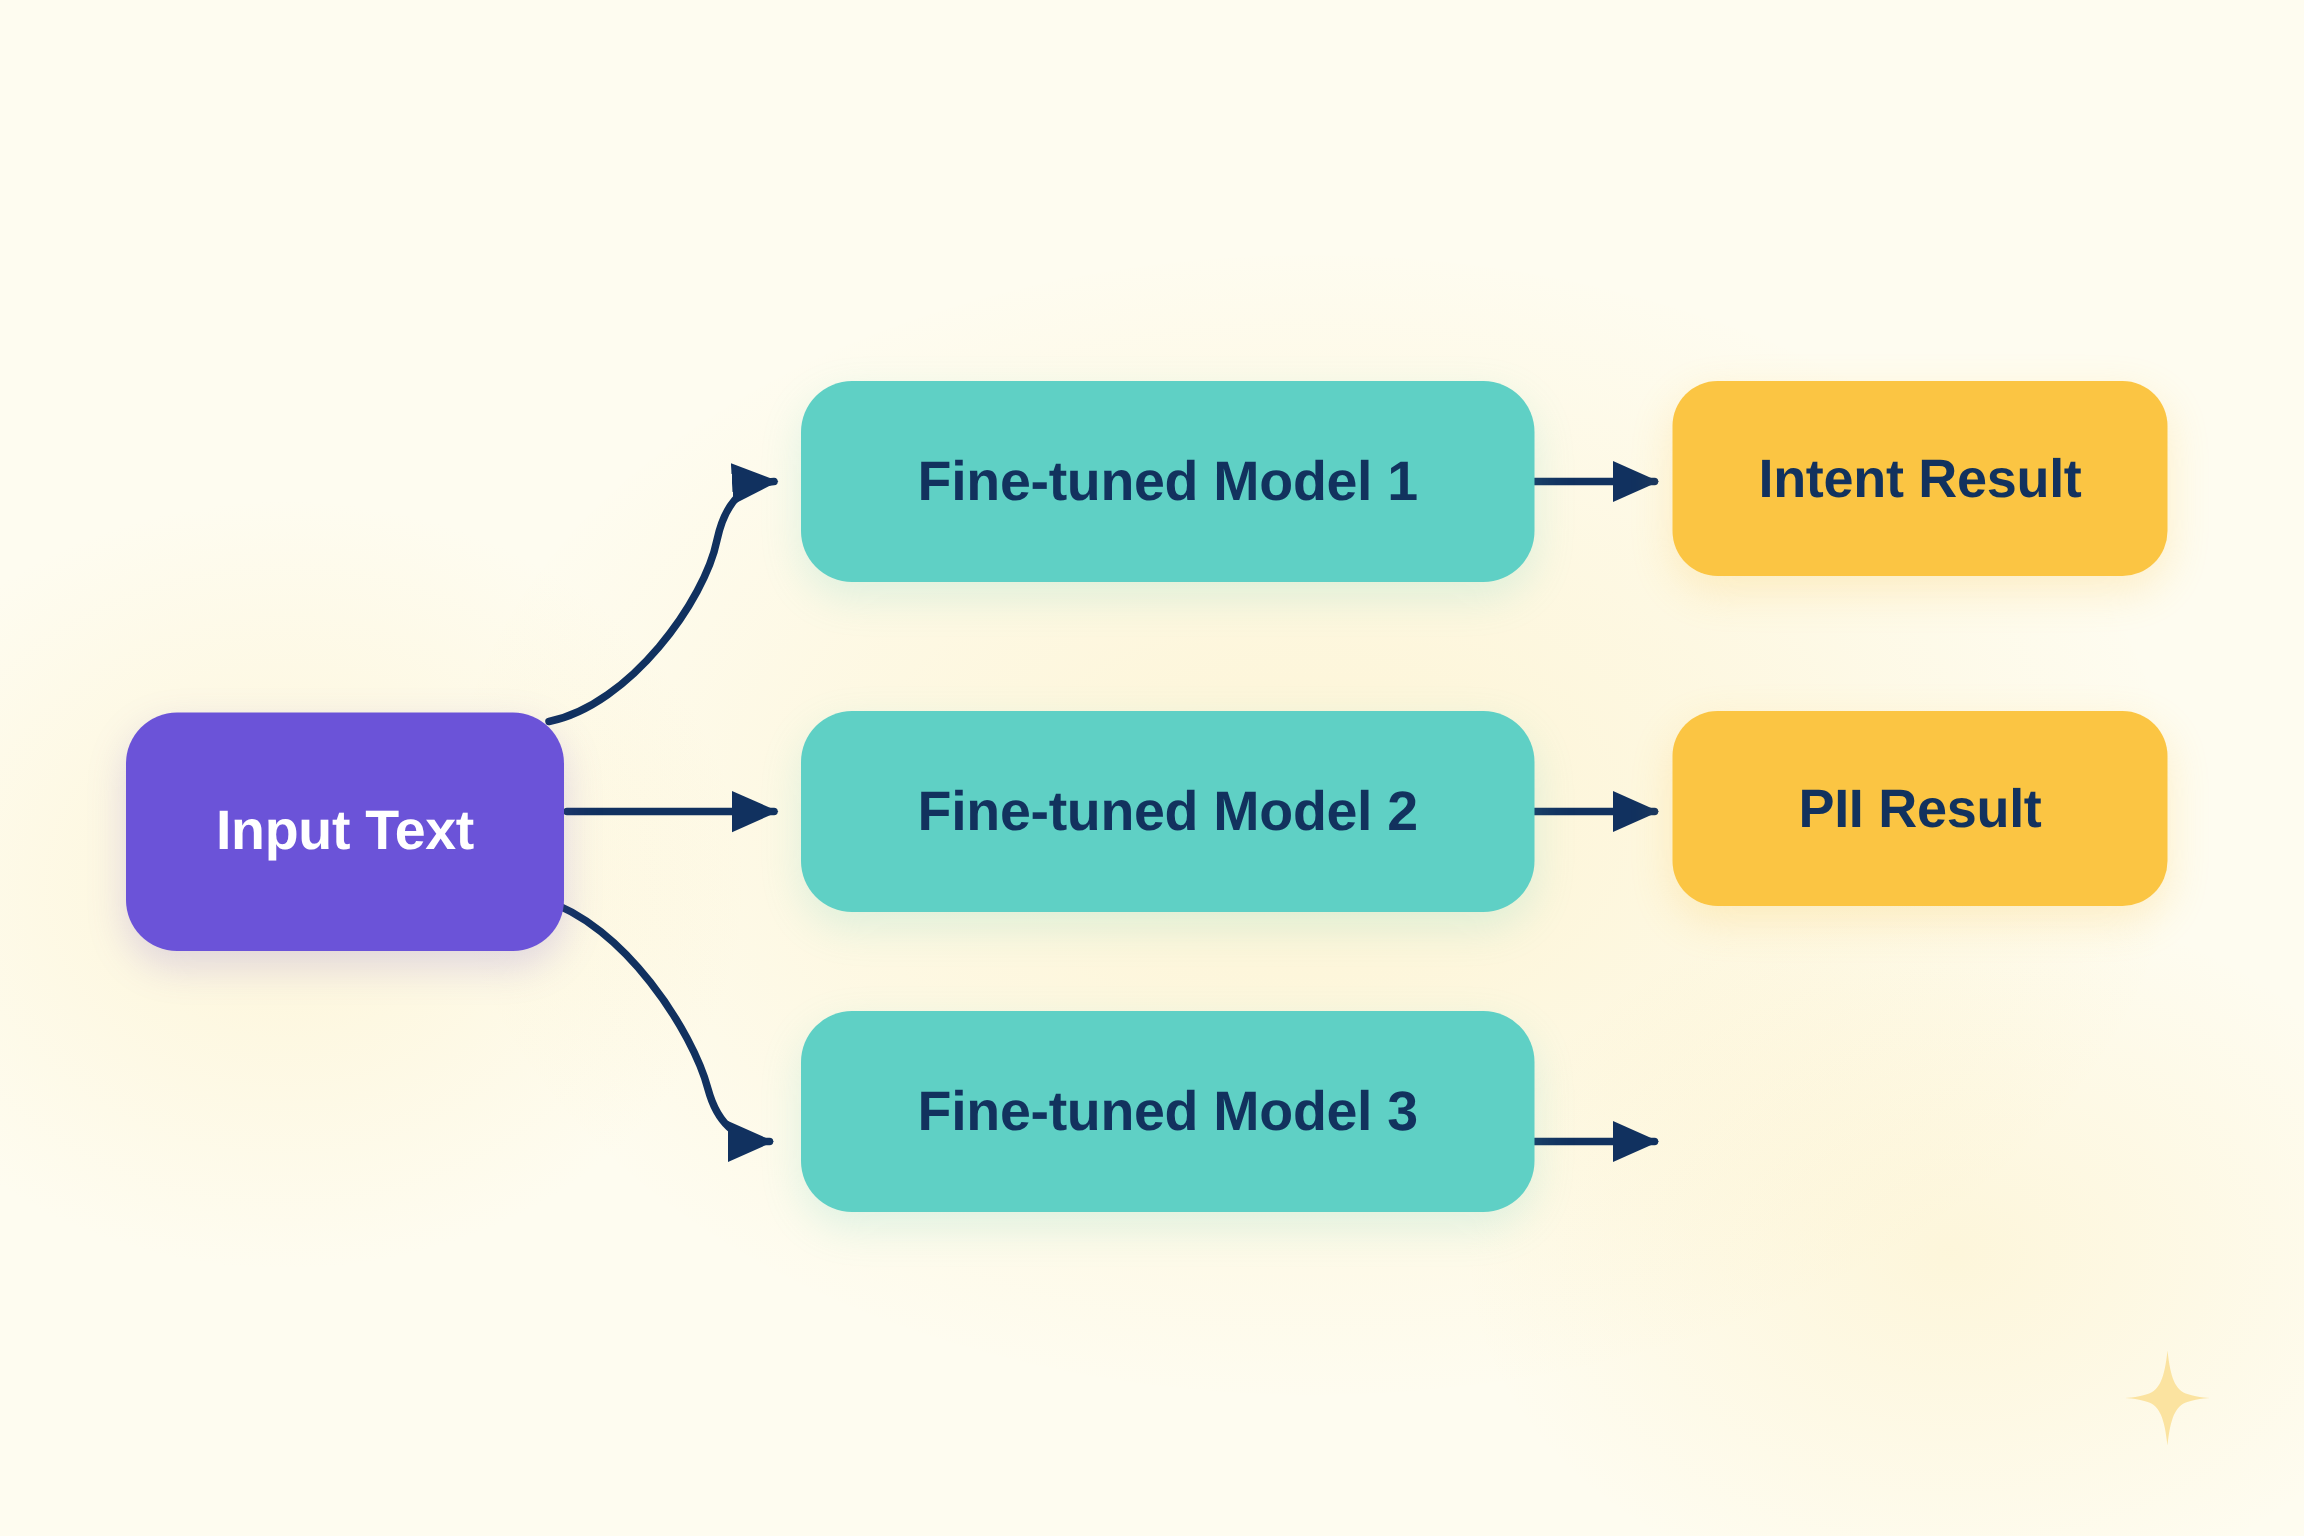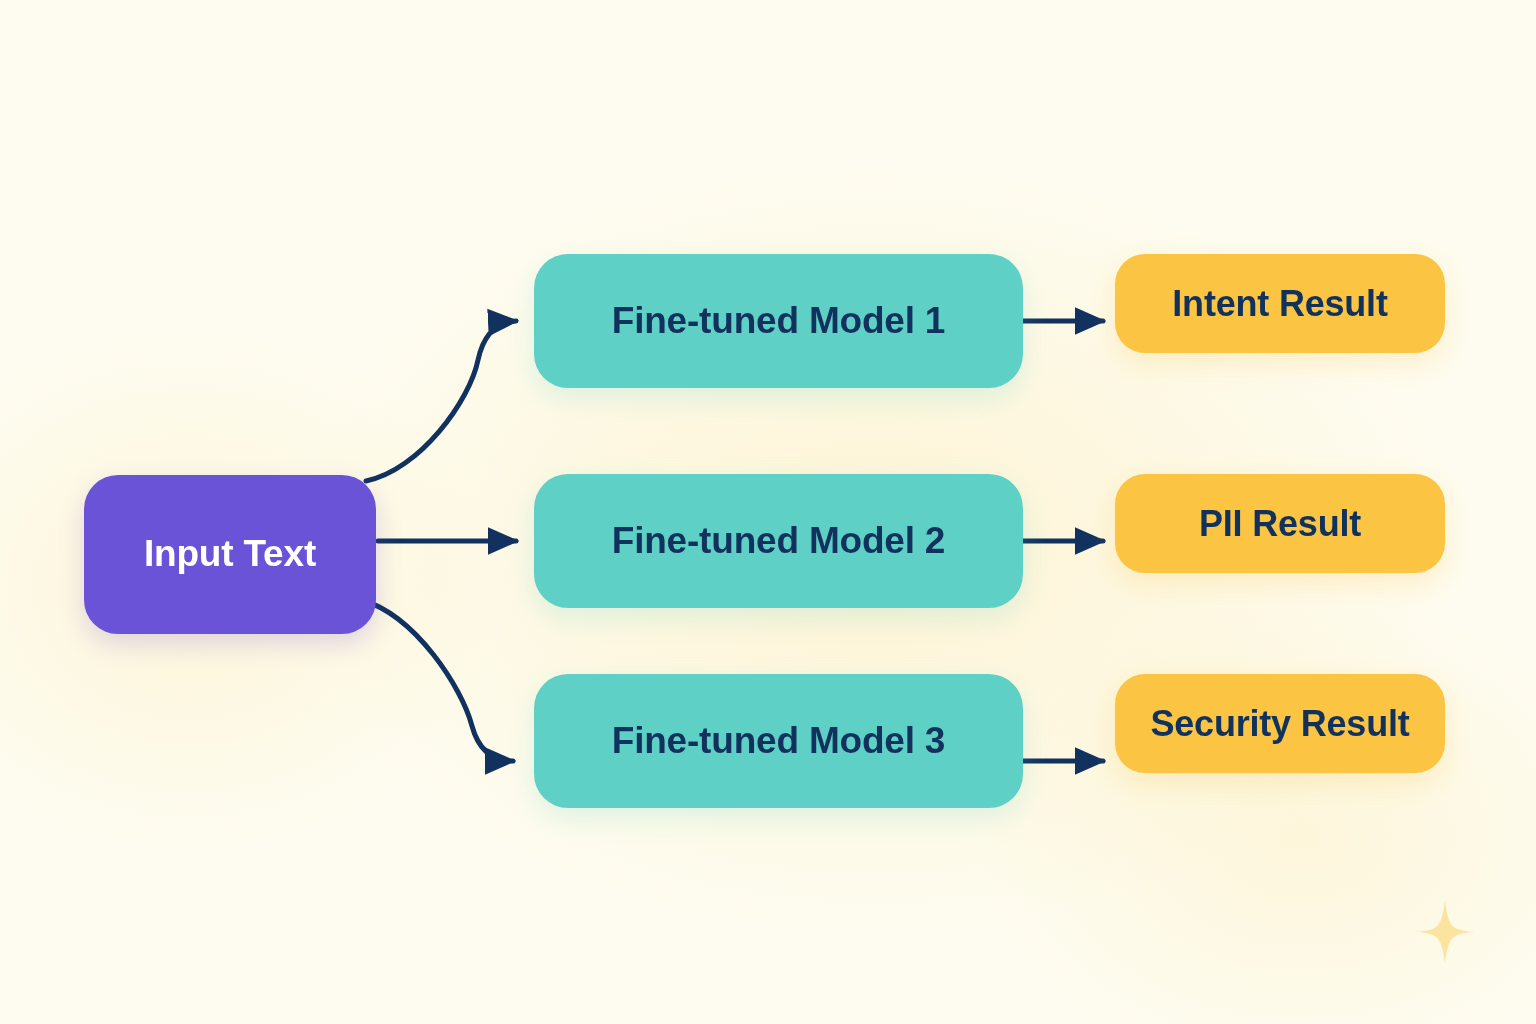--- a/index.html
+++ b/index.html
@@ -86,21 +86,21 @@
     color: #12325E;
     font-size: 37px;
   }
   .row-1 { top: 254px; }
   .row-2 { top: 474px; }
   .row-3 { top: 674px; text-align: center; }
 
   
   .node-result {
     left: 1115px;
-    width: 330px; height: 99px;
+    width: 330px; height: 130px;
     background: #FBC543;
     border-radius: 30px;
     box-shadow: 0 10px 28px rgba(250,196,70,0.24);
   }
   .node-result .node-label {
     color: #12325E;
     font-size: 36px;
   }
 
   .sparkle {
@@ -154,21 +154,18 @@
   <div class="node node-model row-3">
     <span class="node-label">Fine-tuned Model 3</span>
   </div>
 
   <div class="node node-result row-1">
     <span class="node-label">Intent Result</span>
   </div>
   <div class="node node-result row-2">
     <span class="node-label">PII Result</span>
   </div>
-  <div class="node node-result row-3">
-    <span class="node-label">Security Result</span>
-  </div>
 
   <svg class="sparkle" viewBox="0 0 100 100" xmlns="http://www.w3.org/2000/svg">
     <path d="M50 2 C53 30 58 42 70 46 C82 50 92 50 98 50 C92 50 82 50 70 54 C58 58 53 70 50 98 C47 70 42 58 30 54 C18 50 8 50 2 50 C8 50 18 50 30 46 C42 42 47 30 50 2 Z" fill="#FBE3A0"></path>
   </svg>
 
 </div>
 
 </body></html>

